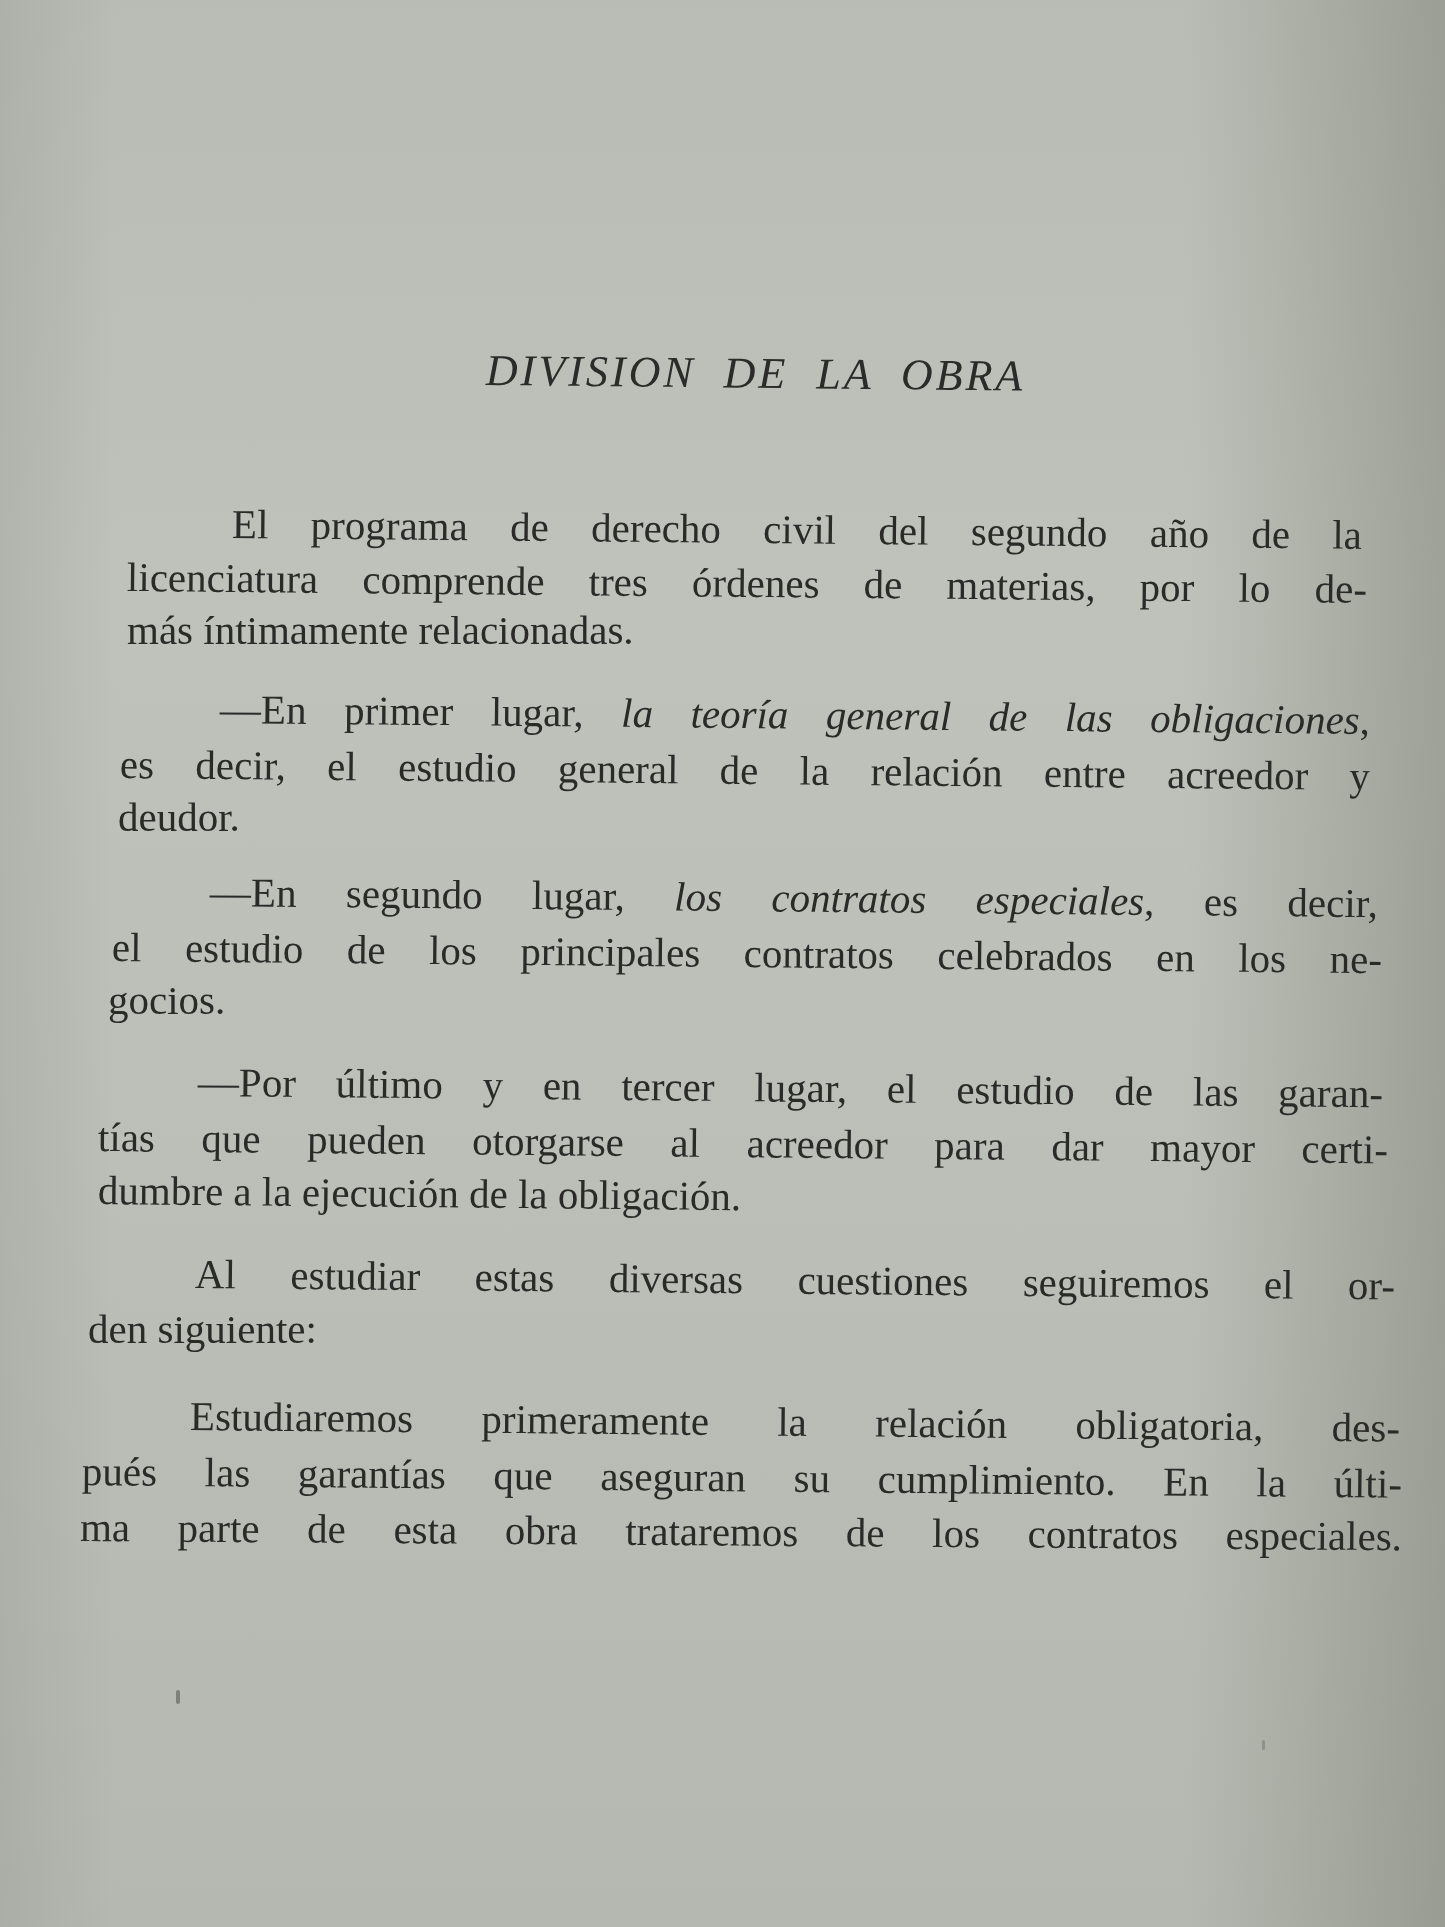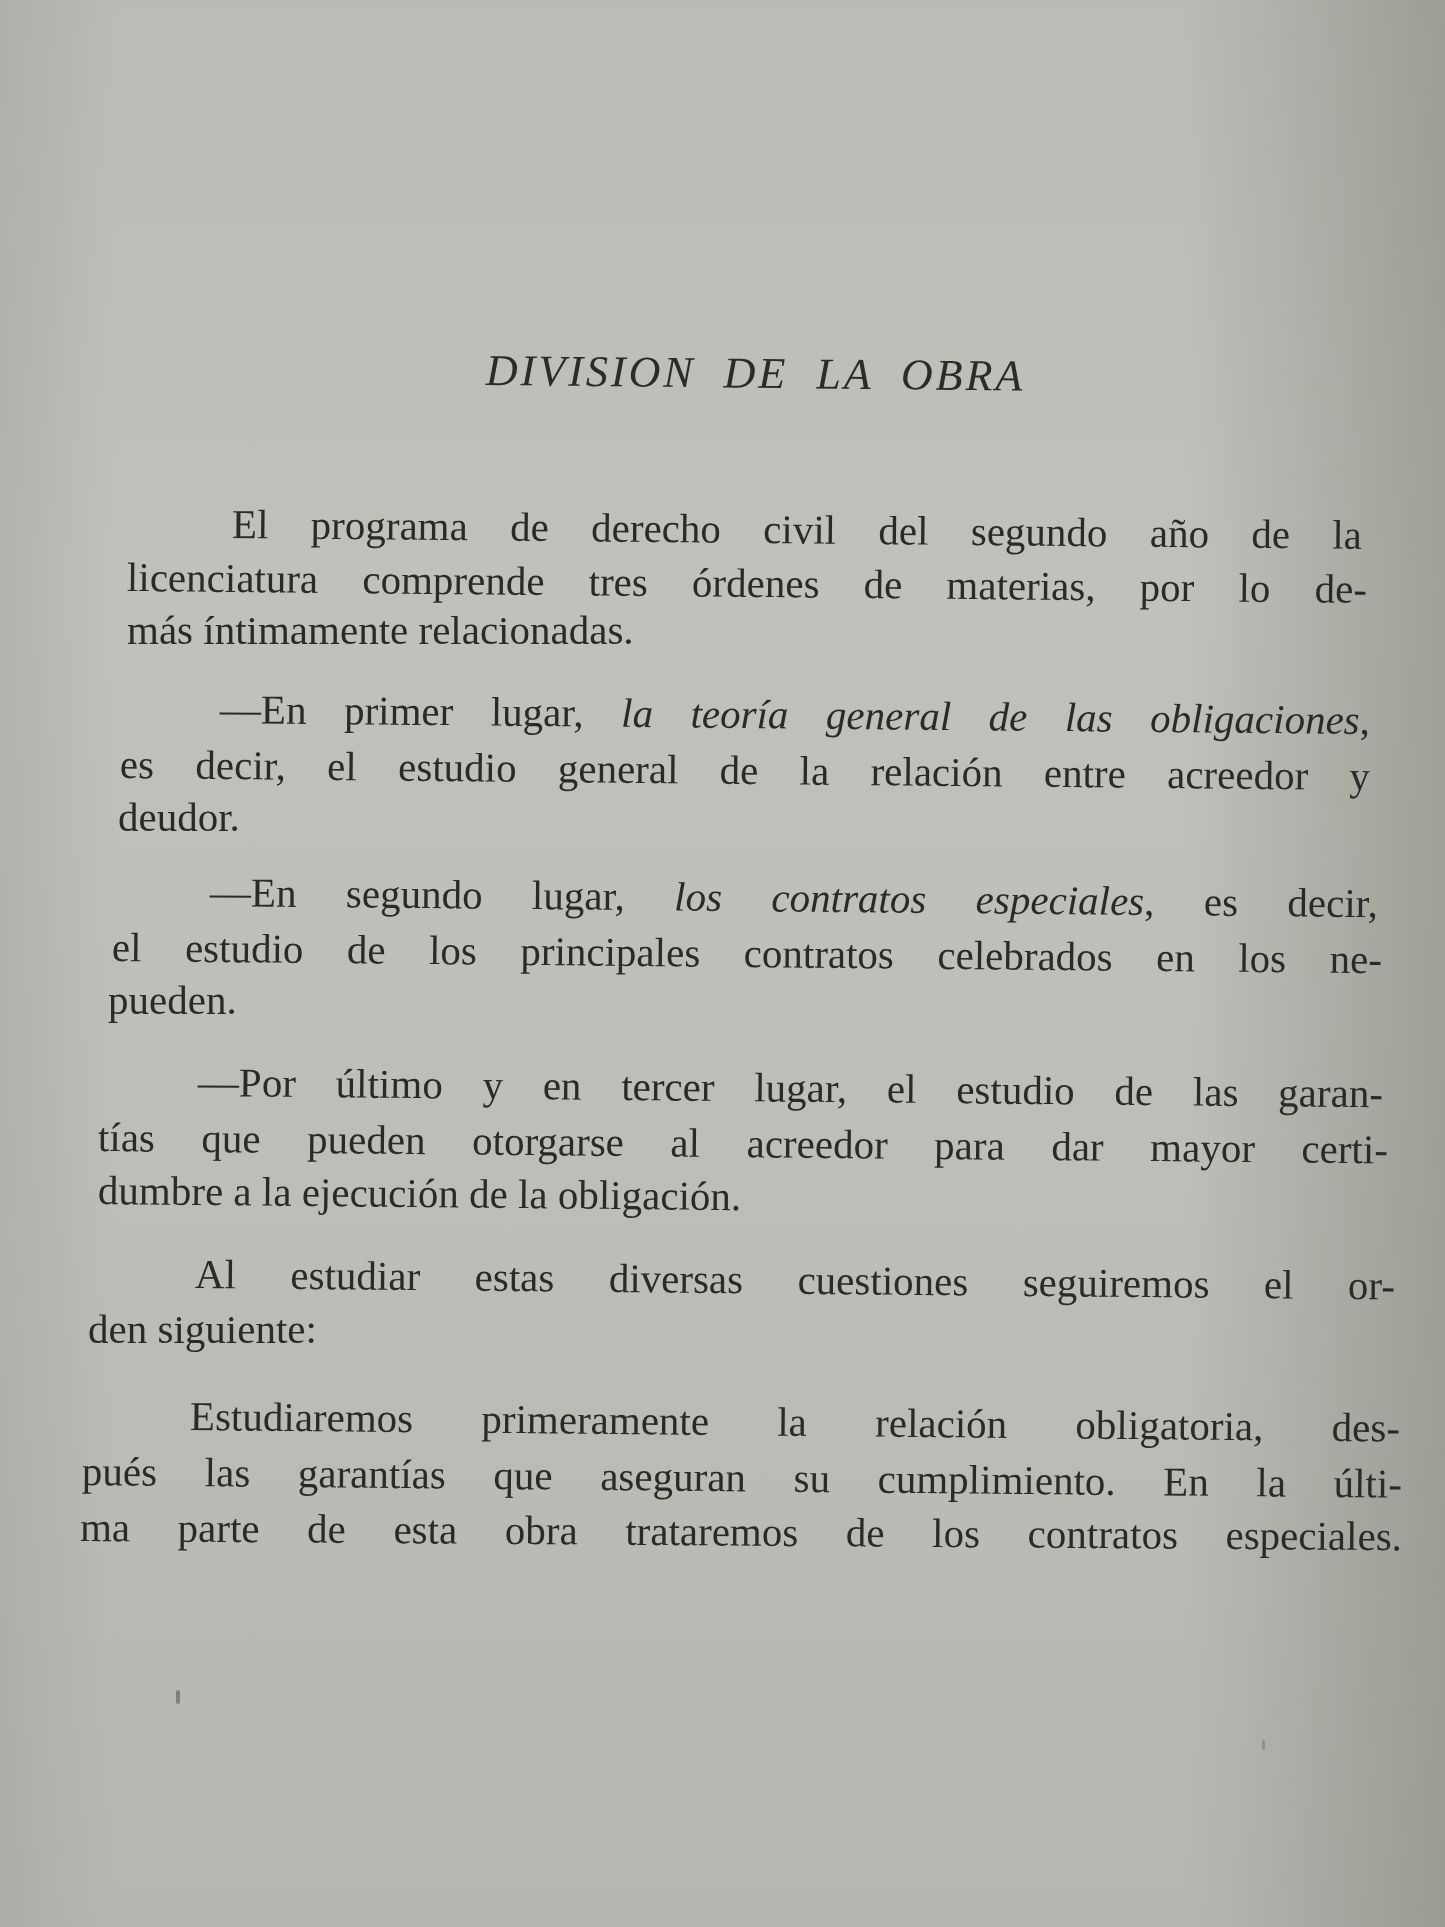--- a/index.html
+++ b/index.html
@@ -80,21 +80,21 @@
     <div class="line" style="left:220px; top:685px; width:1150px; transform:rotate(0.55deg);">
       <span>—En primer lugar, </span><em>la teoría general de las obligaciones</em><span>,</span>
     </div>
     <div class="line" style="left:120px; top:740px; width:1250px; transform:rotate(0.55deg);">es decir, el estudio general de la relación entre acreedor y</div>
     <div class="line" style="left:118px; top:793px; text-align:right; text-align-last:left;">deudor.</div>
 
     <div class="line" style="left:210px; top:868px; width:1168px; transform:rotate(0.55deg);">
       <span>—En segundo lugar, </span><em>los contratos especiales</em><span>, es decir,</span>
     </div>
     <div class="line" style="left:112px; top:923px; width:1270px; transform:rotate(0.55deg);">el estudio de los principales contratos celebrados en los ne-</div>
-    <div class="line" style="left:108px; top:976px; text-align:left; text-align-last:left;">pueden.</div>
+    <div class="line" style="left:108px; top:976px; text-align:left; text-align-last:left;">gocios.</div>
 
     <div class="line" style="left:198px; top:1058px; width:1185px; transform:rotate(0.55deg);">—Por último y en tercer lugar, el estudio de las garan-</div>
     <div class="line" style="left:98px; top:1113px; width:1290px; transform:rotate(0.55deg);">tías que pueden otorgarse al acreedor para dar mayor certi-</div>
     <div class="line" style="left:98px; top:1166px; text-align:left; text-align-last:left; transform:rotate(0.55deg);">dumbre a la ejecución de la obligación.</div>
 
     <div class="line" style="left:195px; top:1250px; width:1200px; transform:rotate(0.55deg);">Al estudiar estas diversas cuestiones seguiremos el or-</div>
     <div class="line" style="left:88px; top:1305px; text-align:center; text-align-last:left;">den siguiente:</div>
 
     <div class="line" style="left:190px; top:1392px; width:1210px; transform:rotate(0.55deg);">Estudiaremos primeramente la relación obligatoria, des-</div>
     <div class="line" style="left:82px; top:1447px; width:1320px; transform:rotate(0.55deg);">pués las garantías que aseguran su cumplimiento. En la últi-</div>

